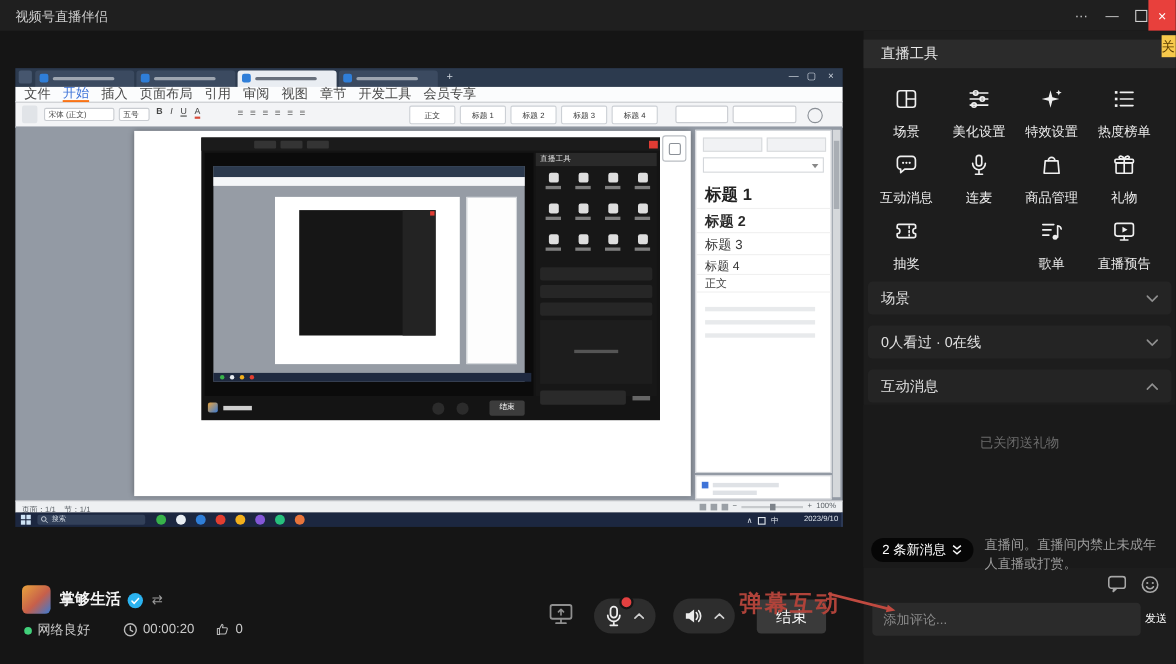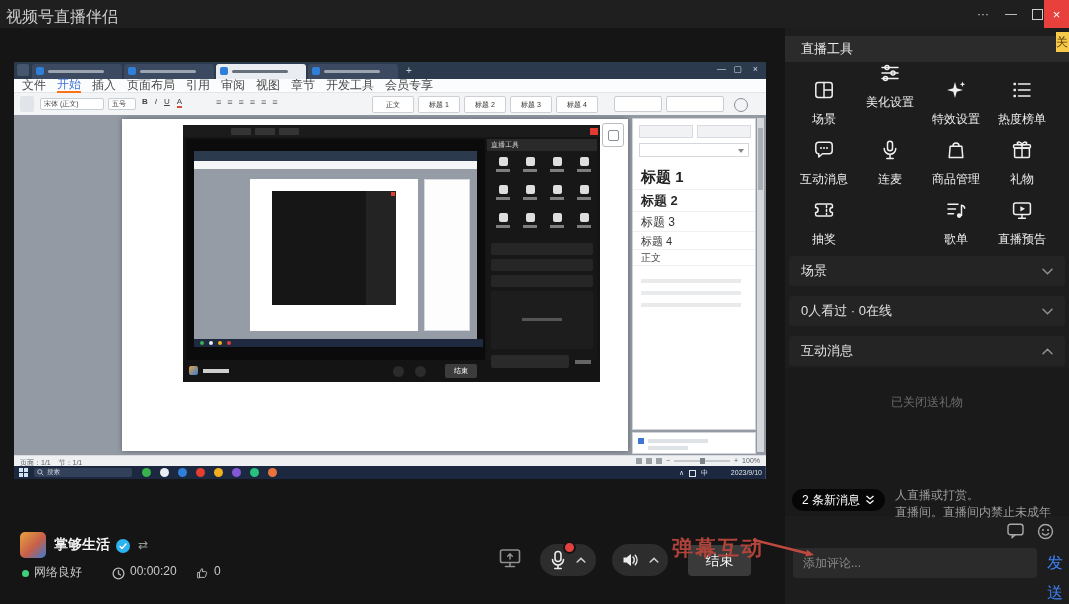--- a/index.html
+++ b/index.html
@@ -2,21 +2,21 @@
 <html><head>
 <meta charset="utf-8">
 <style>
   html,body{margin:0;padding:0;background:#000;}
   .app{position:relative;width:1069px;height:604px;background:#151515;overflow:hidden;
        font-family:"Liberation Sans",sans-serif;-webkit-font-smoothing:antialiased;}
   .abs{position:absolute;}
 
   
   .titlebar{position:absolute;left:0;top:0;width:1069px;height:28px;background:#1f1f1f;}
-  .title-text{position:absolute;left:6px;top:7px;font-size:16px;color:#cfcfcf;}
+  .title-text{position:absolute;left:14px;top:7px;font-size:12px;color:#cfcfcf;}
   .ctrl{position:absolute;top:0;width:28px;height:28px;display:flex;align-items:center;justify-content:center;
         color:#cfcfcf;font-size:12px;cursor:pointer;}
   .ctrl-close{left:1044px;width:25px;background:#e8403c;color:#fff;font-size:13px;}
   .max-box{width:9px;height:9px;border:1px solid #cfcfcf;display:inline-block;}
   .corner-tag{position:absolute;left:1056px;top:32px;width:13px;height:20px;background:#f7c94b;color:#5a3d00;
               font-size:12px;line-height:20px;overflow:hidden;z-index:60;cursor:pointer;}
 
   
   .preview{position:absolute;left:14px;top:62px;width:752px;height:417px;background:#1a2030;}
   .wps-tabbar{position:absolute;left:0;top:0;width:752px;height:17px;background:#2c3a4e;}
@@ -127,21 +127,21 @@
   .s-lbl{font-size:13px;color:#e0e0e0;}
   .msg-panel{position:absolute;left:0;top:340px;width:284px;height:148px;background:#1a1a1a;}
   .gift-closed{position:absolute;left:0;top:366px;width:284px;text-align:center;font-size:12px;color:#6b6b6b;}
   .badge-pill{position:absolute;left:7px;top:461px;height:22px;background:rgba(5,5,5,.93);border-radius:11px;display:inline-flex;
               align-items:center;gap:5px;padding:0 10px;color:#fff;font-size:12px;cursor:pointer;white-space:nowrap;}
   .notice{position:absolute;left:110px;top:459px;width:174px;height:34px;overflow:hidden;font-size:12px;color:#9c9c9c;line-height:17px;}
   .icon-btn{position:absolute;cursor:pointer;}
   .comment-input{position:absolute;left:8px;top:520px;width:244px;height:30px;background:#2b2b2b;border:none;border-radius:4px;
                  color:#ddd;font-size:12px;padding:0 10px;box-sizing:border-box;outline:none;font-family:"Liberation Sans",sans-serif;}
   .comment-input::placeholder{color:#8a8a8a;}
-  .send-btn{position:absolute;left:256px;top:520px;height:30px;line-height:30px;font-size:16px;color:#3b82f6;cursor:pointer;text-align:center;}
+  .send-btn{position:absolute;left:256px;top:520px;height:30px;line-height:30px;font-size:10px;color:#ffffff;cursor:pointer;text-align:center;}
 
   
   .avatar{position:absolute;left:20px;top:532px;width:26px;height:26px;border-radius:5px;
           background:linear-gradient(135deg,#e8a33d 0%,#c75f4a 55%,#3a7bd5 100%);cursor:pointer;}
   .streamer-name{position:absolute;left:54px;top:536px;font-size:14px;font-weight:bold;color:#f2f2f2;}
   .verified{position:absolute;left:116px;top:539px;width:14px;height:14px;border-radius:50%;background:#2bb3f0;display:flex;
             align-items:center;justify-content:center;}
   .swap{position:absolute;left:138px;top:538px;font-size:12px;color:#9a9a9a;cursor:pointer;}
   .net-dot{position:absolute;left:22px;top:570px;width:7px;height:7px;border-radius:50%;background:#41d07a;}
   .meta-txt{position:absolute;font-size:12px;color:#c9c9c9;}
@@ -420,21 +420,21 @@
   <div class="sidebar">
     <div class="panel-header">直播工具</div>
 
     <div class="tool-tile" style="left:6px;top:50px;">
       <svg width="24" height="24" viewBox="0 0 24 24">
           <rect x="3.8" y="4.5" width="16.4" height="15" rx="2.5" class="st"></rect>
           <path d="M12 4.5 V19.5 M12 12 H20.2" class="st"></path>
         </svg>
       <span class="lbl">场景</span>
     </div>
-    <div class="tool-tile" style="left:72px;top:33px;">
+    <div class="tool-tile" style="left:72px;top:50px;">
       <svg width="24" height="24" viewBox="0 0 24 24">
           <path d="M4 6.5 H20 M4 12 H20 M4 17.5 H20" class="st"></path>
           <circle cx="9" cy="6.5" r="2" class="st" fill="#1d1d1d"></circle>
           <circle cx="15" cy="12" r="2" class="st" fill="#1d1d1d"></circle>
           <circle cx="7.5" cy="17.5" r="2" class="st" fill="#1d1d1d"></circle>
         </svg>
       <span class="lbl">美化设置</span>
     </div>
     <div class="tool-tile" style="left:138px;top:50px;">
       <svg width="24" height="24" viewBox="0 0 24 24">
@@ -530,22 +530,22 @@
     <div class="msg-panel"></div>
     <div class="gift-closed">已关闭送礼物</div>
 
     <div class="badge-pill">
       <span>2 条新消息</span>
       <svg width="10" height="10" viewBox="0 0 10 10">
           <path d="M1.5 1 L5 4 8.5 1 M1.5 5.5 L5 8.5 8.5 5.5" stroke="#fff" stroke-width="1.3" fill="none"></path>
         </svg>
     </div>
     <div class="notice">
+      <div>直播间。直播间内禁止未成年</div>
       <div>人直播或打赏。</div>
-      <div>直播间。直播间内禁止未成年</div>
     </div>
 
     <span class="icon-btn" style="left:222px;top:495px;">
       <svg width="17" height="16" viewBox="0 0 17 16">
           <rect x="1" y="1.2" width="15" height="10.6" rx="2.4" stroke="#a8a8a8" stroke-width="1.4" fill="none"></rect>
           <path d="M5.5 11.8 L5 14.8 L8.3 11.8" fill="none" stroke="#a8a8a8" stroke-width="1.4" stroke-linejoin="round"></path>
         </svg>
     </span>
     <span class="icon-btn" style="left:252px;top:495px;">
       <svg width="17" height="17" viewBox="0 0 17 17">

